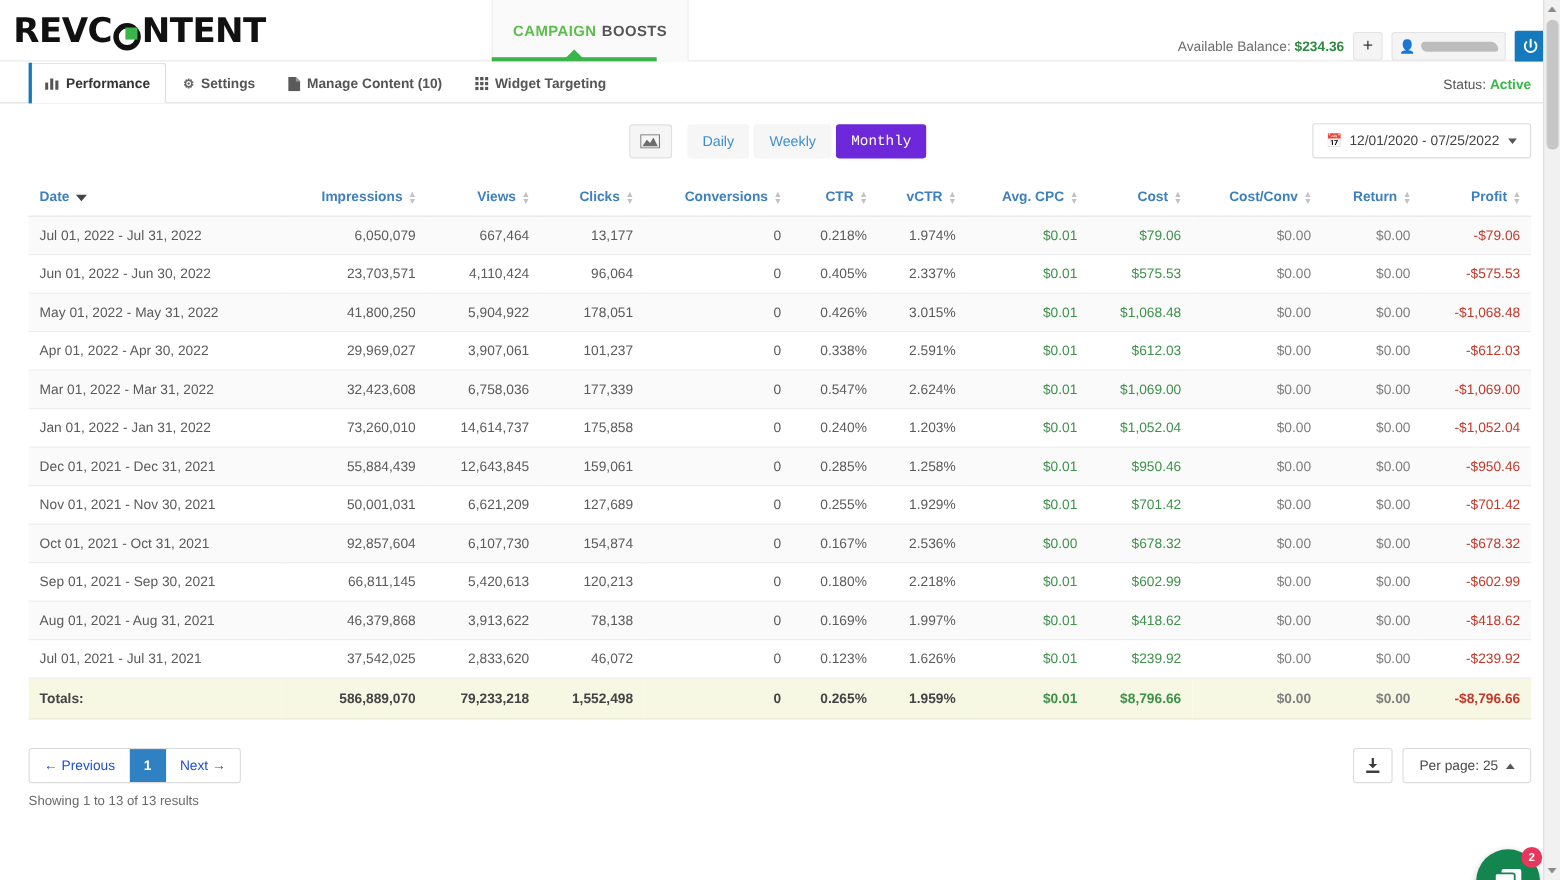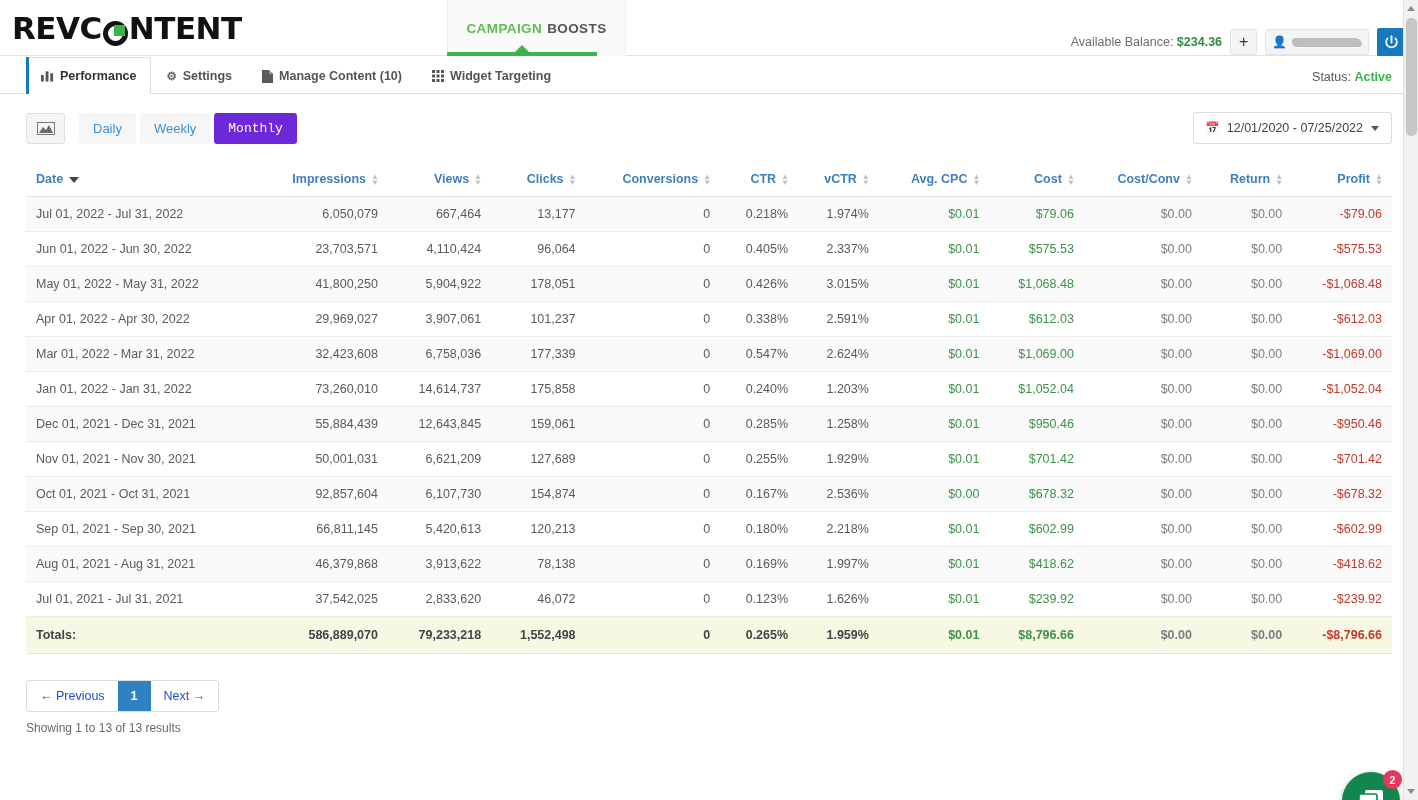--- a/index.html
+++ b/index.html
@@ -182,20 +182,21 @@
     padding: 18px 26px 0 26px;
     position: relative;
     height: 744px;
   }
 
   .toolbar {
     display: flex;
     align-items: center;
     height: 32px;
     position: relative;
+    justify-content: center;
   }
   .chart-toggle {
     width: 39px; height: 31px;
     background: #f5f5f5;
     border: 1px solid #e0e0e0;
     border-radius: 3px;
     display: flex; align-items: center; justify-content: center;
     cursor: pointer;
     margin-right: 14px;
   }
@@ -737,20 +738,33 @@
   </table>
 
   <div class="tfooter">
     <div class="pager">
       <div>← Previous</div>
       <div class="pg-num">1</div>
       <div>Next →</div>
     </div>
     <div class="showing">Showing 1 to 13 of 13 results</div>
 
+    <div class="footer-right">
+      <div class="dl-btn">
+        <svg width="14" height="15" viewBox="0 0 14 15">
+          <path d="M7 0 L7 7" stroke="#3a3a3a" stroke-width="2" fill="none"></path>
+          <path d="M3 5.5 L7 9.5 L11 5.5 Z" fill="#3a3a3a"></path>
+          <rect x="1" y="11.5" width="12" height="2.2" fill="#3a3a3a"></rect>
+        </svg>
+      </div>
+      <div class="perpage">
+        <span>Per page: 25</span>
+        <span class="caret-up"></span>
+      </div>
+    </div>
   </div>
 
   <div class="chat-fab">
     <svg width="30" height="26" viewBox="0 0 30 26">
       <rect x="9" y="2" width="18" height="13" rx="2" fill="#ffffff"></rect>
       <rect x="3" y="6" width="18" height="13" rx="2" fill="#ffffff" stroke="#13854f" stroke-width="1.6"></rect>
       <path d="M8 18 L8 24 L13 18 Z" fill="#ffffff"></path>
     </svg>
     <div class="chat-badge">2</div>
   </div>

